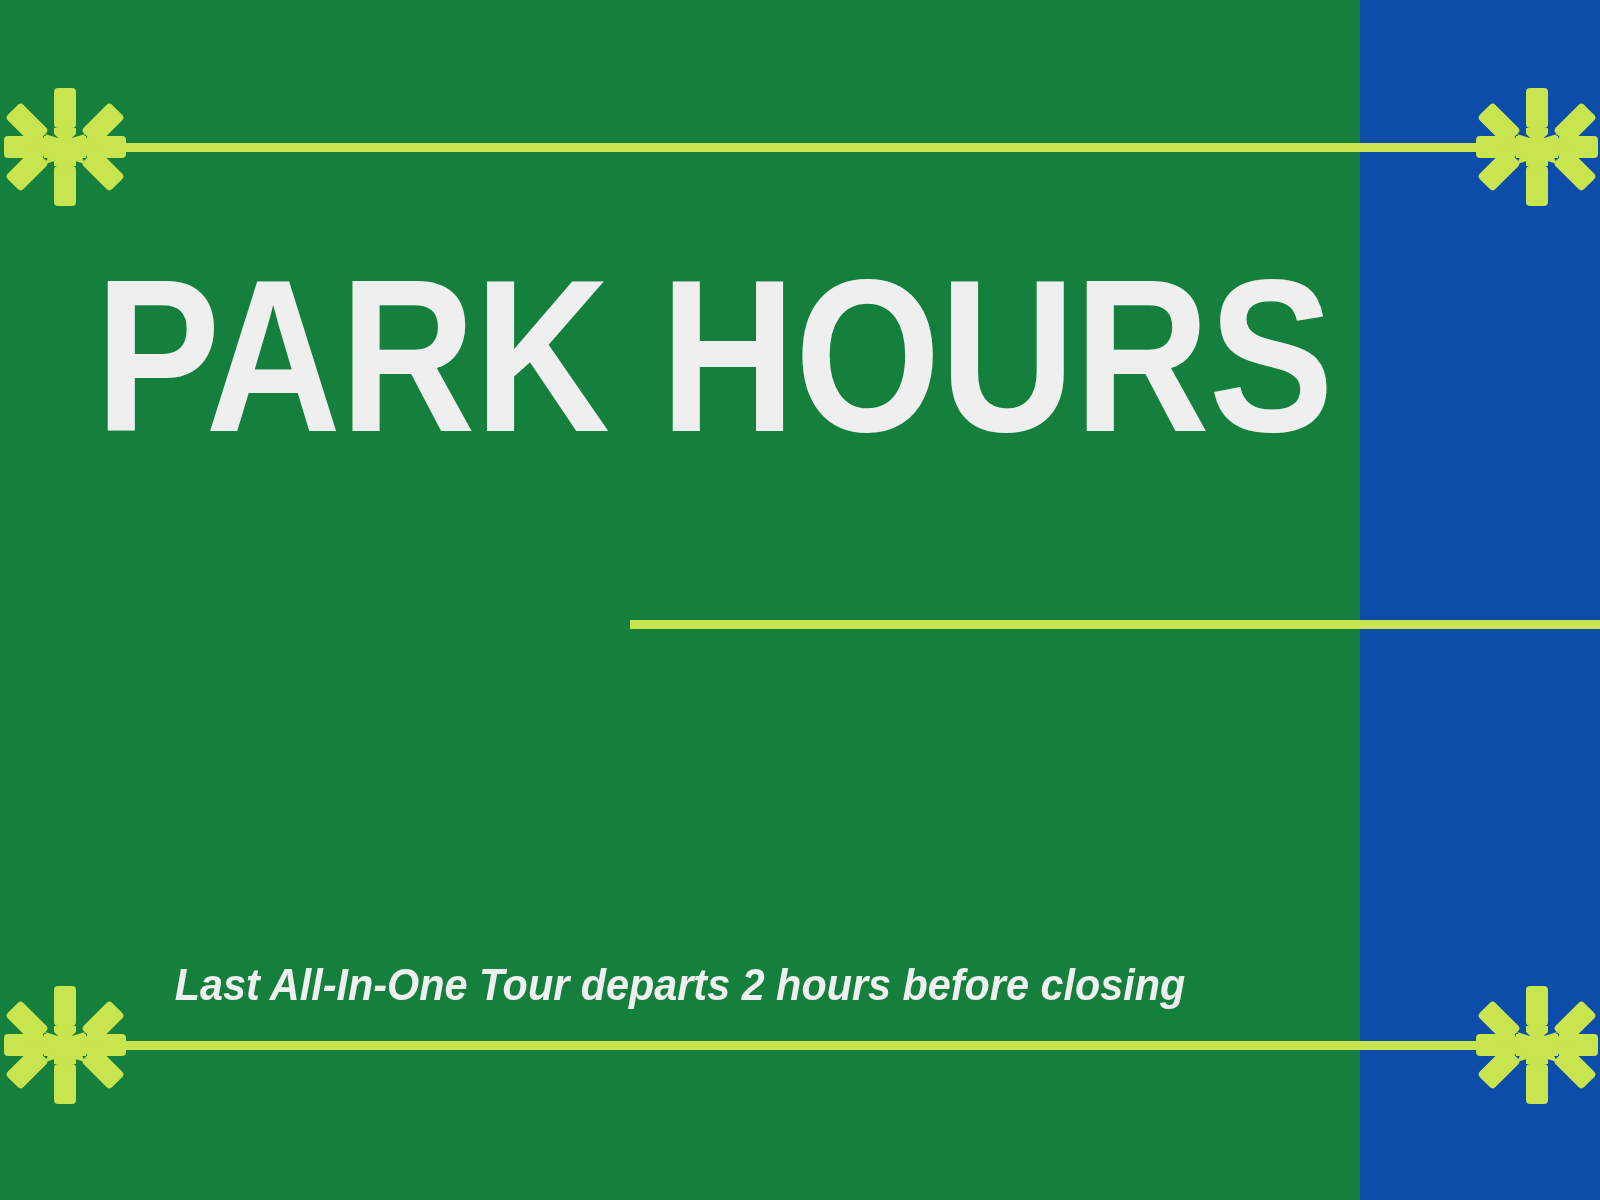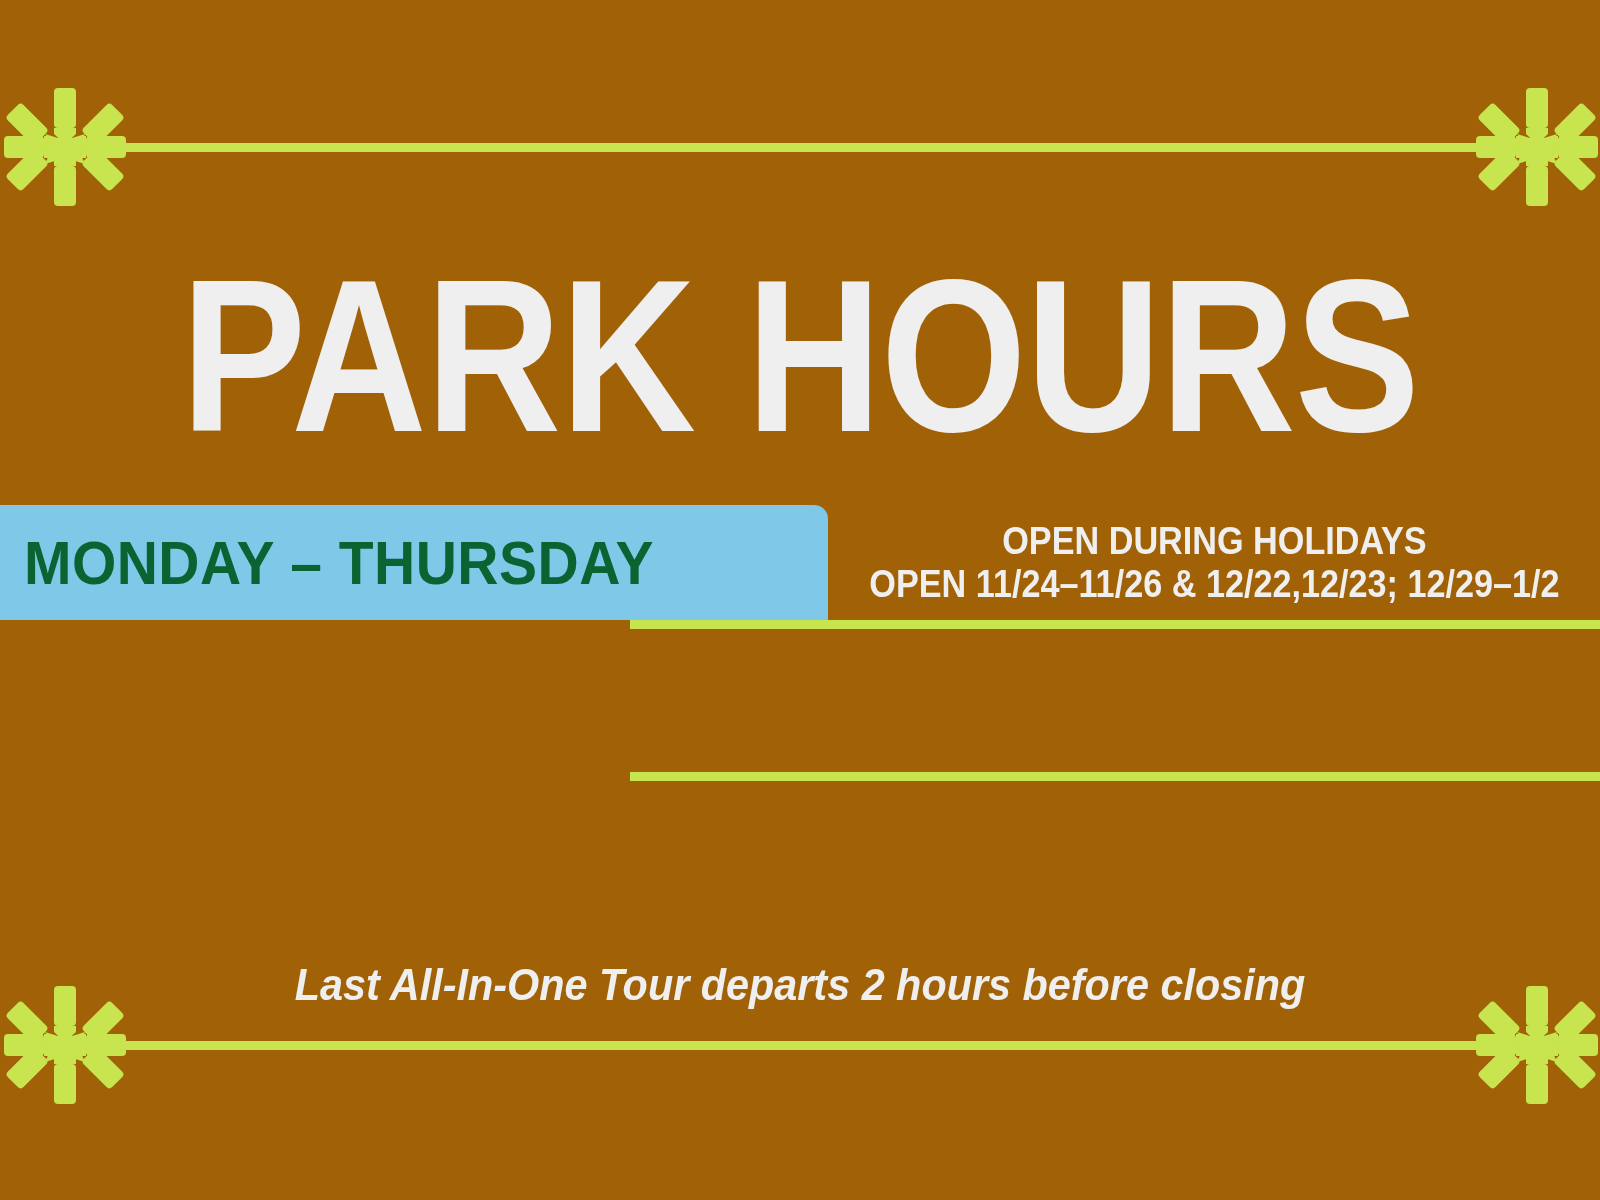--- a/index.html
+++ b/index.html
@@ -4,22 +4,22 @@
 <style>
   * { margin:0; padding:0; box-sizing:border-box; }
   html, body {
     width:1600px; height:1200px;
     background:#0B4DA8;
     font-family:"Liberation Sans", sans-serif;
     overflow:hidden;
   }
   .poster {
     position:relative;
-    width:1600px; height:1200px;
-    background:#a16207;
+    width:1360px; height:1200px;
+    background:#15803d;
     text-decoration:underline;
   }
 
   
   .ornament-row {
     position:absolute;
     left:0; width:1600px;
     height:130px;
     display:flex;
     align-items:center;
@@ -200,32 +200,20 @@
           <polygon points="65,40 72,52 85,48 80,60 92,61 80,67 85,78 72,74 65,86 58,74 45,78 50,67 38,61 50,55 45,48 58,52"></polygon>
         </g>
       </svg>
     </div>
   </div>
 
   <h1 class="title">PARK HOURS</h1>
 
   <div class="rows">
 
-    <div class="row">
-      <div class="daybar sq-top">
-        <span class="day-label">MONDAY – THURSDAY</span>
-      </div>
-      <div class="divider"></div>
-      <div class="hours">
-        <div class="hours-text holiday">
-          <span class="holiday-line1">OPEN DURING HOLIDAYS</span>
-          <span class="holiday-line2">OPEN 11/24–11/26 &amp; 12/22,12/23; 12/29–1/2</span>
-        </div>
-      </div>
-    </div>
 
 
     <div class="row rounded">
       <div class="divider"></div>
     </div>
 
   </div>
 
   <div class="footnote">Last All-In-One Tour departs 2 hours before closing</div>
 

